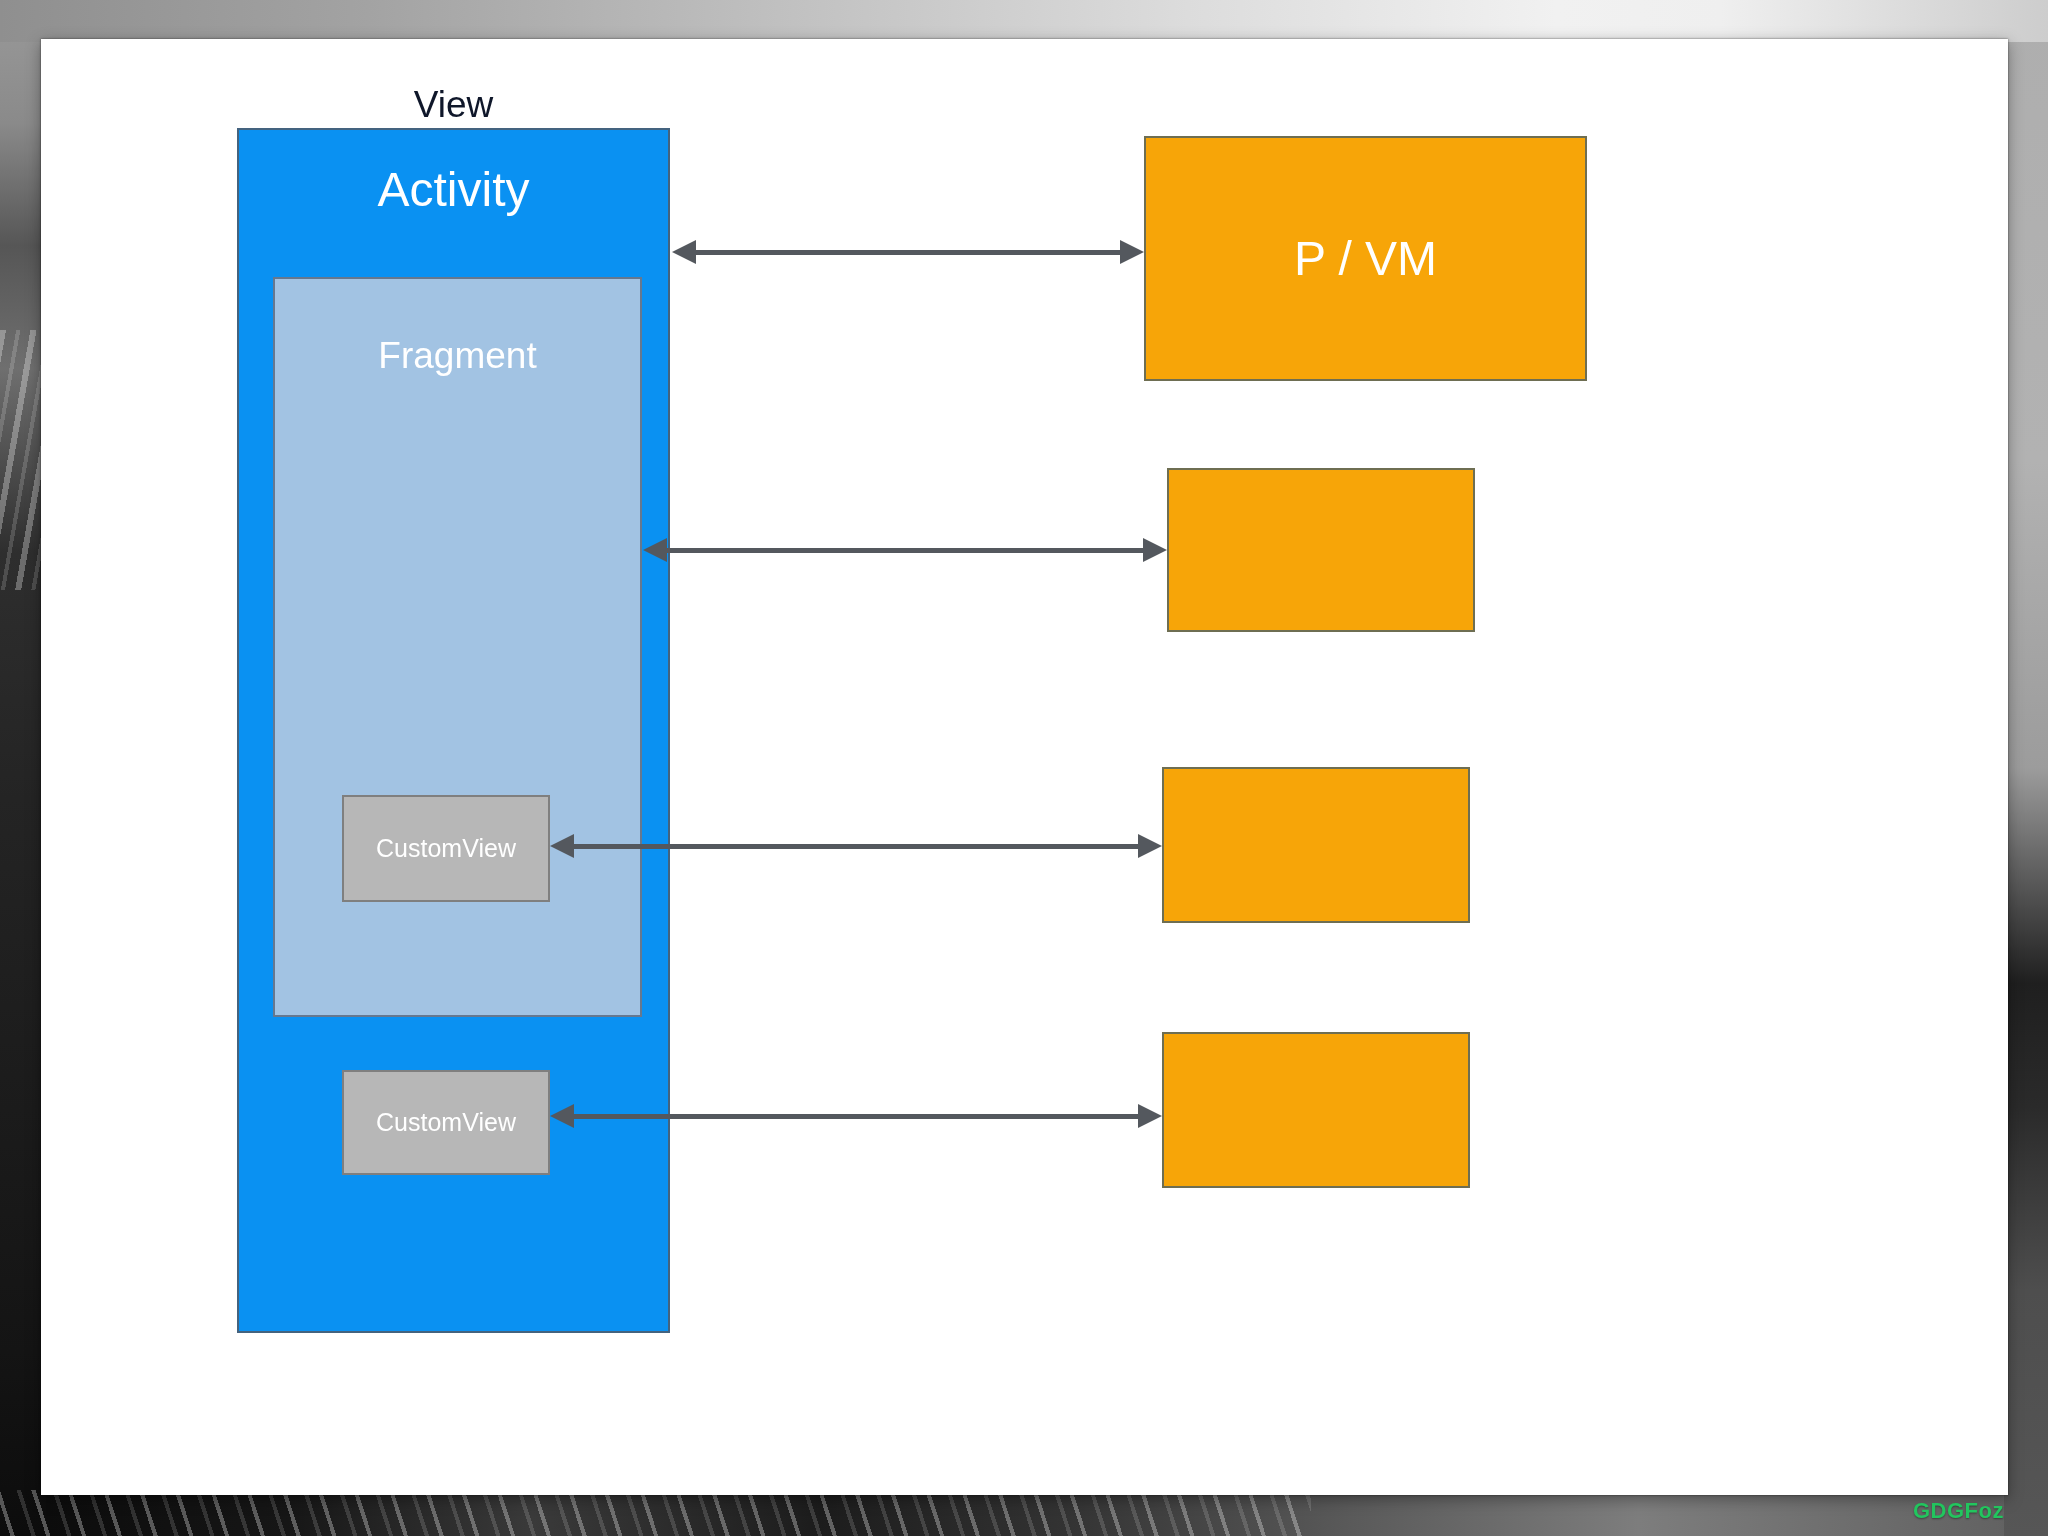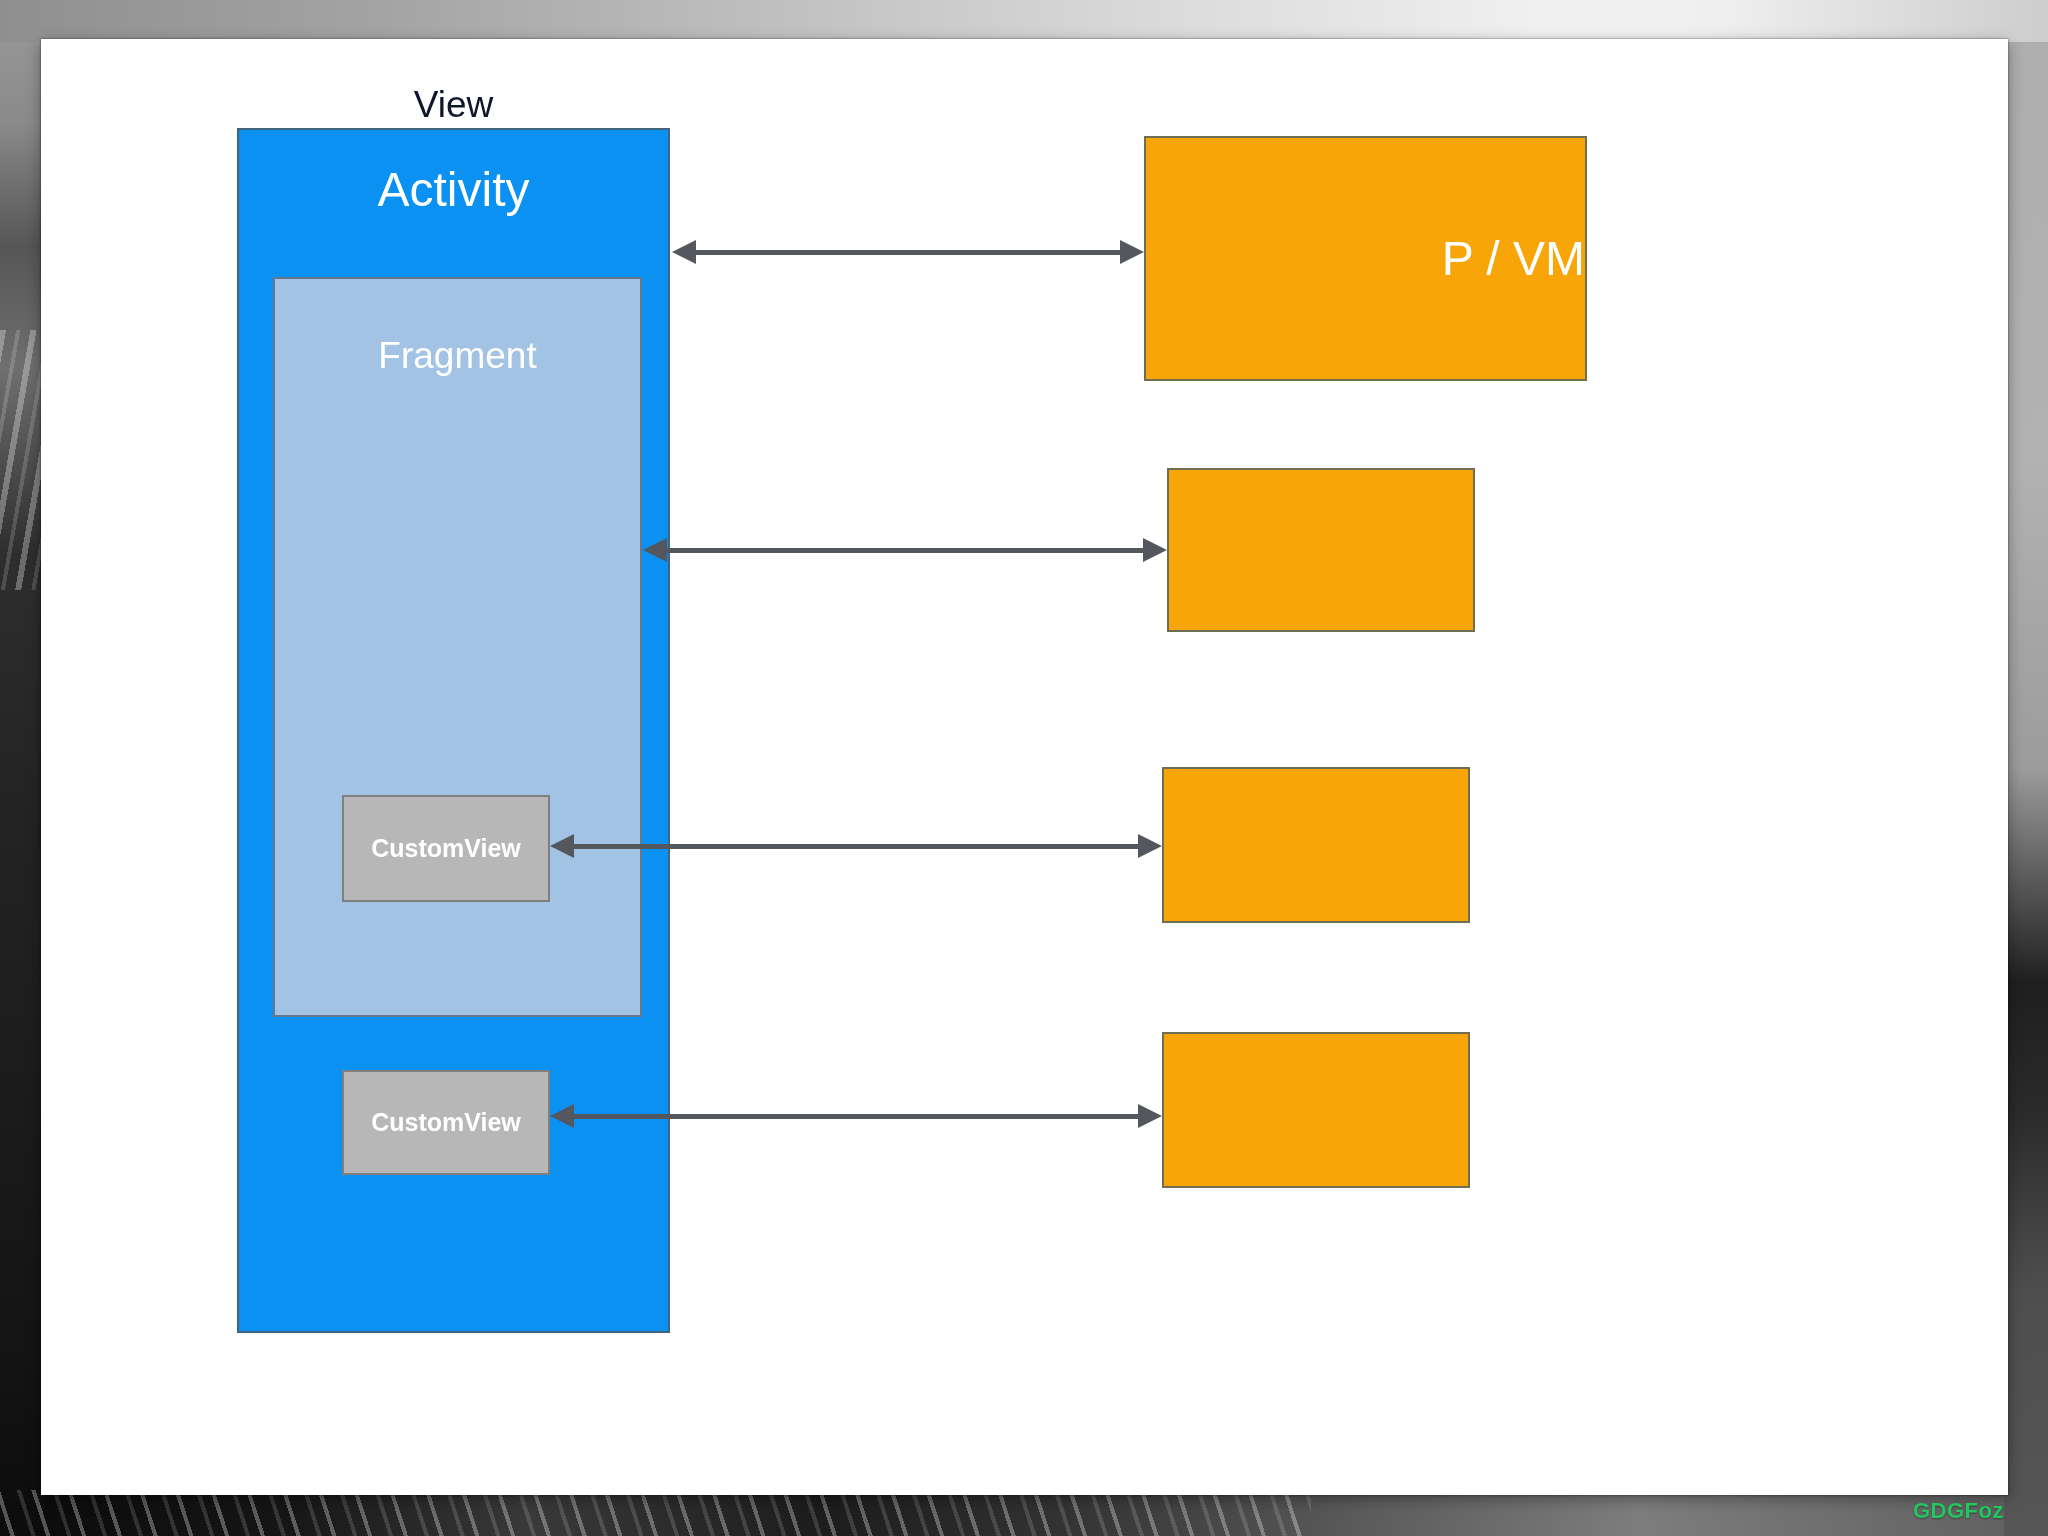--- a/index.html
+++ b/index.html
@@ -69,29 +69,29 @@
     left:232px;top:238px;width:369px;height:740px;
     background:var(--fragment-blue,#a2c3e3);
     border:2px solid #66788f;
   }
   .fragment-label{padding-top:56px;font-size:37px;}
 
   .customview{
     background:var(--customview-gray,#b7b7b7);
     border:2px solid #7f7f7f;
     display:flex;align-items:center;justify-content:center;
-    color:#fff;font-size:25px;font-weight:bold;
+    color:#fff;font-size:25px;
   }
   .customview.cv1{left:301px;top:756px;width:208px;height:107px;}
   .customview.cv2{left:301px;top:1031px;width:208px;height:105px;}
 
   .orange{
     background:var(--box-orange,#f7a508);
     border:2px solid #6e6e52;
-    display:flex;align-items:center;justify-content:flex-end;
+    display:flex;align-items:center;justify-content:center;
     color:#fff;font-size:48px;
   }
   .orange.pvm{left:1103px;top:97px;width:443px;height:245px;}
   .orange.b2{left:1126px;top:429px;width:308px;height:164px;}
   .orange.b3{left:1121px;top:728px;width:308px;height:156px;}
   .orange.b4{left:1121px;top:993px;width:308px;height:156px;}
 
   
   .arrow{position:absolute;height:26px;z-index:5;}
   .arrow .shaft{

